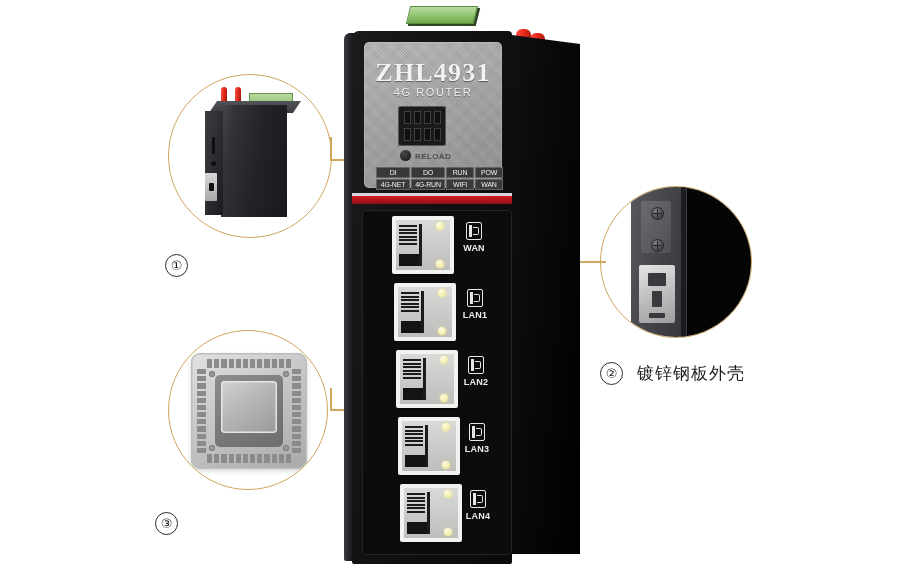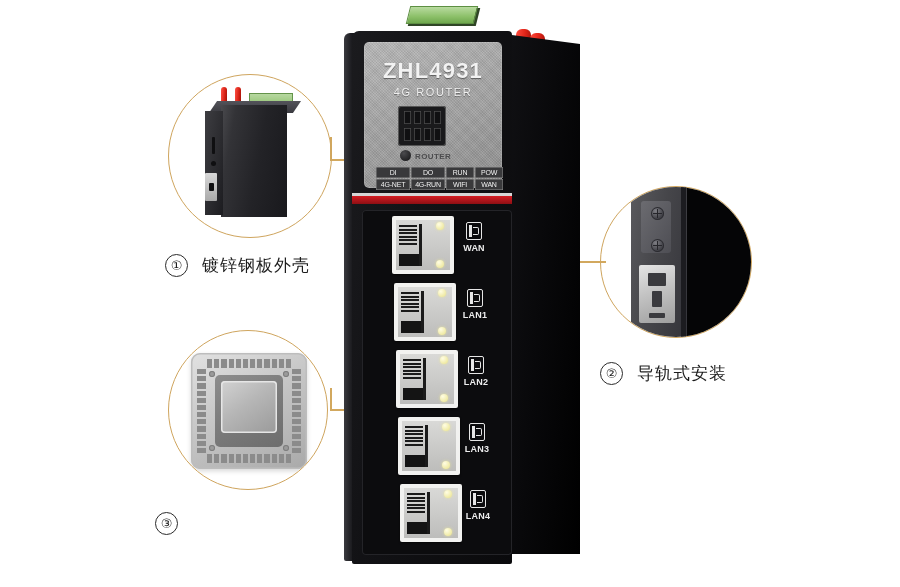--- a/index.html
+++ b/index.html
@@ -162,40 +162,39 @@
 
       <div class="c1-slot" style="left:43px;top:62px;width:3px;height:17px;"></div>
       <div class="c1-slot" style="left:42px;top:86px;width:5px;height:5px;border-radius:50%;"></div>
 
       <div class="c1-clip" style="left:36px;top:98px;width:12px;height:28px;"></div>
       <div class="c1-slot" style="left:40px;top:108px;width:5px;height:8px;"></div>
     </div>
   </div>
   <div class="caption" style="left:165px;top:254px;">
     <span class="cap-num">①</span>
-    <span class="cap-txt">镀锌钢板外壳</span>
   </div>
 
   <div class="callout" style="left:600px;top:186px;width:152px;height:152px;">
     <div class="callout-inner">
       <div class="c2-dark" style="left:84px;top:0;width:80px;height:152px;"></div>
       <div class="c2-panel" style="left:30px;top:0;width:56px;height:152px;"></div>
       <div class="c2-edge" style="left:80px;top:0;width:5px;height:152px;"></div>
       <div class="c2-rec" style="left:40px;top:14px;width:30px;height:52px;border-radius:3px;"></div>
       <div class="c2-screw" style="left:50px;top:20px;width:13px;height:13px;"></div>
       <div class="c2-screw" style="left:50px;top:52px;width:13px;height:13px;"></div>
       <div class="c2-clip" style="left:38px;top:78px;width:36px;height:58px;"></div>
       <div class="c2-cliphole" style="left:47px;top:86px;width:18px;height:13px;"></div>
       <div class="c2-cliphole" style="left:51px;top:104px;width:10px;height:16px;"></div>
       <div class="c2-cliphole" style="left:48px;top:126px;width:16px;height:5px;"></div>
     </div>
   </div>
   <div class="caption" style="left:600px;top:362px;">
     <span class="cap-num">②</span>
-    <span class="cap-txt">导轨式安装</span>
+    <span class="cap-txt">镀锌钢板外壳</span>
   </div>
 
   <div class="callout" style="left:168px;top:330px;width:160px;height:160px;">
     <div class="callout-inner">
       <div class="c3-pkg" style="left:22px;top:22px;width:116px;height:116px;">
         <div class="c3-pins" style="left:16px;top:6px;width:84px;height:9px;gap:2px;">
           <div class="c3-pin" style="flex:1"></div>
             <div class="c3-pin" style="flex:1"></div>
             <div class="c3-pin" style="flex:1"></div>
           <div class="c3-pin" style="flex:1"></div>
@@ -271,41 +270,41 @@
     <div class="ant" style="left:176px;top:29px;width:15px;height:28px;"></div>
     <div class="ant" style="left:190px;top:33px;width:15px;height:28px;"></div>
 
     <div class="face-side" style="left:164px;top:34px;width:76px;height:520px;clip-path:polygon(0 0, 100% 10px, 100% 100%, 0 545px);"></div>
 
     <div class="bezel-left" style="left:4px;top:33px;width:11px;height:528px;"></div>
 
     <div class="face-front" style="left:12px;top:31px;width:160px;height:533px;"></div>
 
     <div class="plate" style="left:24px;top:42px;width:138px;height:146px;">
-      <div class="plate-model" style="top:16px;font-size:22px;">ZHL4931</div>
+      <div class="plate-model" style="top:16px;font-size:26px;font-family:Liberation Serif, serif;">ZHL4931</div>
       <div class="plate-sub" style="top:44px;font-size:11px;">4G ROUTER</div>
     </div>
 
     <div class="sim-housing" style="left:58px;top:106px;width:48px;height:40px;">
       <div class="sim-row" style="left:6px;top:5px;">
         <div class="sim-pin" style="width:7px;height:13px;"></div>
         <div class="sim-pin" style="width:7px;height:13px;"></div>
         <div class="sim-pin" style="width:7px;height:13px;"></div>
         <div class="sim-pin" style="width:7px;height:13px;"></div>
       </div>
       <div class="sim-row" style="left:6px;top:22px;">
         <div class="sim-pin" style="width:7px;height:13px;"></div>
         <div class="sim-pin" style="width:7px;height:13px;"></div>
         <div class="sim-pin" style="width:7px;height:13px;"></div>
         <div class="sim-pin" style="width:7px;height:13px;"></div>
       </div>
     </div>
 
     <div class="reload-dot" style="left:60px;top:150px;width:11px;height:11px;"></div>
-    <div class="reload-txt" style="left:75px;top:152px;font-size:8px;">ROUTER</div>
+    <div class="reload-txt" style="left:75px;top:152px;font-size:8px;">RELOAD</div>
 
     <div class="led-tbl" style="left:36px;top:167px;">
       <div class="led-row">
         <div class="led-cell" style="width:34px;height:11px;font-size:7px;">DI</div>
         <div class="led-cell" style="width:34px;height:11px;font-size:7px;">DO</div>
         <div class="led-cell" style="width:28px;height:11px;font-size:7px;">RUN</div>
         <div class="led-cell" style="width:28px;height:11px;font-size:7px;">POW</div>
       </div>
       <div class="led-row">
         <div class="led-cell" style="width:34px;height:11px;font-size:7px;">4G-NET</div>

